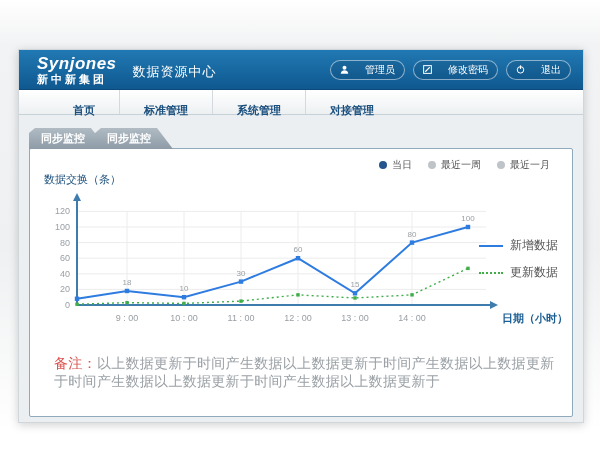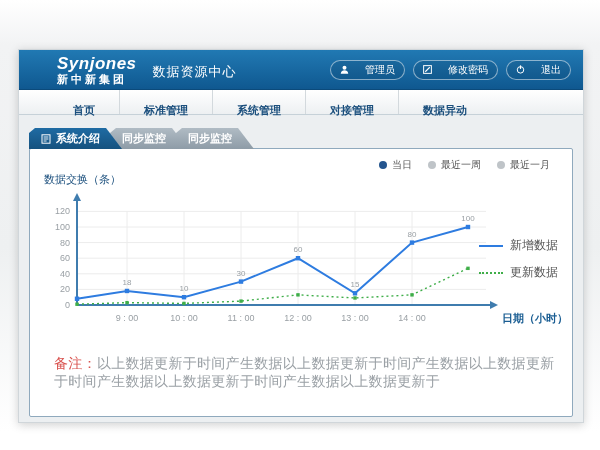--- a/index.html
+++ b/index.html
@@ -13,21 +13,21 @@
     position:absolute;left:18px;top:49px;width:564px;height:372px;
     background:#eceff1;border:1px solid #d0d6da;
     box-shadow:0 2px 9px rgba(0,0,0,.18);
   }
   
   .topbar{
     display:flex;align-items:center;height:39px;padding:0 12px;
     background:linear-gradient(#2179b3,#0f5890);color:#fff;
     border-bottom:1px solid #0b4a7b;
   }
-  .logo{line-height:1;margin-left:26px;cursor:pointer;}
+  .logo{line-height:1;margin-left:6px;cursor:pointer;}
   .logo-en{font-style:italic;font-weight:700;font-size:17px;letter-spacing:.5px;}
   .logo-cn{font-weight:700;font-size:11px;letter-spacing:3px;margin-top:2px;}
   .app-title{font-size:13px;letter-spacing:1px;margin-left:16px;align-self:flex-end;padding-bottom:8px;}
   .user-actions{margin-left:auto;display:flex;gap:8px;}
   .pill{
     display:flex;align-items:center;gap:16px;font-size:10px;color:#fff;
     border:1px solid rgba(255,255,255,.5);background:rgba(0,0,0,.07);
     border-radius:10px;padding:2px 9px;cursor:pointer;white-space:nowrap;
   }
   .pill svg{display:block;}
@@ -111,34 +111,24 @@
         <span>退出</span>
       </div>
     </div>
   </header>
 
   <nav class="mainnav" id="mainnav">
       <div class="nav-item">首页</div>
       <div class="nav-item">标准管理</div>
       <div class="nav-item">系统管理</div>
       <div class="nav-item">对接管理</div>
-      <div class="nav-item">数据异动</div>
     </nav>
 
   <div class="content">
     <div class="tabbar" id="tabbar">
-        <div class="tab active" style="z-index: 10;">
-          <span class="tab-icon">
-            <svg width="10" height="10" viewBox="0 0 10 10">
-              <rect x="1" y="0.8" width="8" height="8.4" fill="none" stroke="#fff" stroke-width="1"></rect>
-              <path d="M2.6 3 h4.8 M2.6 5 h4.8 M2.6 7 h3" stroke="#fff" stroke-width="0.9"></path>
-            </svg>
-          </span>
-          <span>系统介绍</span>
-        </div>
         <div class="tab" style="z-index: 9;">
           <span>同步监控</span>
         </div>
         <div class="tab" style="z-index: 8;">
           <span>同步监控</span>
         </div>
       </div>
 
     <div class="panel">
       <div class="radio-legend" id="rangeSel">

